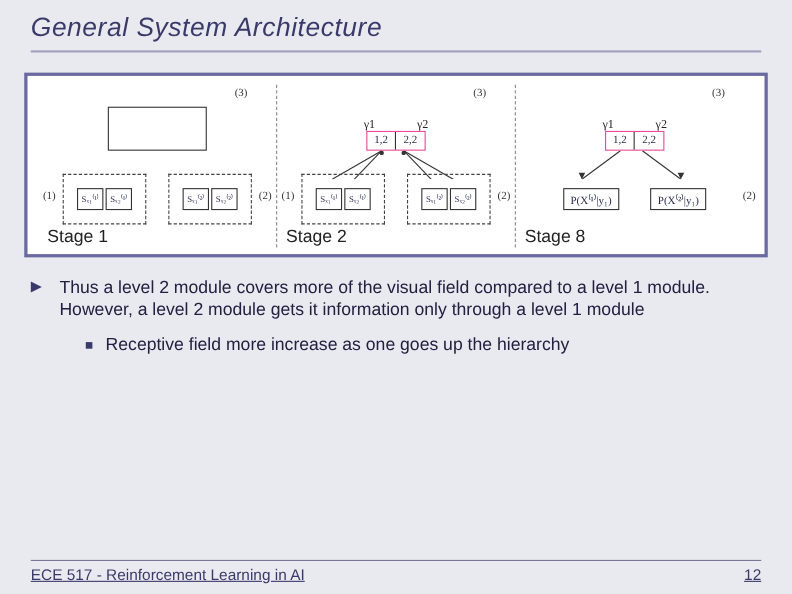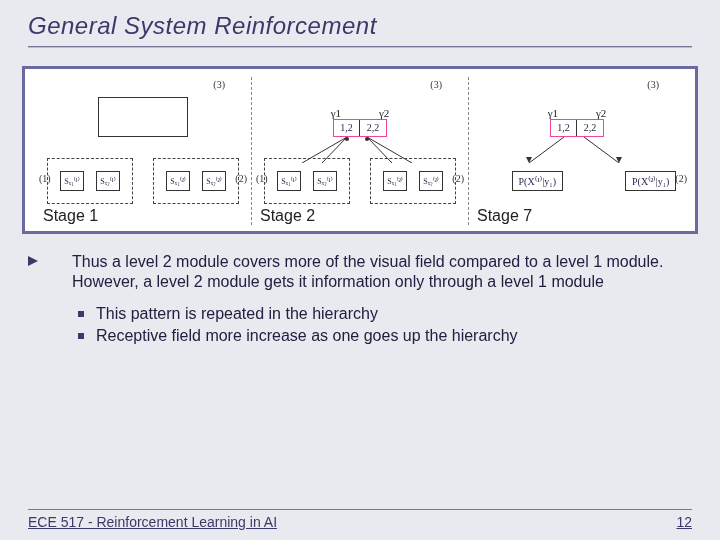--- a/index.html
+++ b/index.html
@@ -112,58 +112,57 @@
     justify-content: center;
     gap: 20px;
     position: relative;
     height: 36px;
     align-items: center;
   }
   .dashed-group {
     border: 1px dashed #444;
     display: flex;
     padding: 12px;
-    gap: 12px;
+    gap: 2px;
   }
   .mini-box {
     border: 1px solid #333;
     width: 24px;
     height: 20px;
     font-family: "Times New Roman", serif;
     font-size: 8px;
     text-align: center;
     line-height: 20px;
     background: #fff;
   }
   .p-box {
     border: 1px solid #333;
     padding: 2px 6px;
     font-family: "Times New Roman", serif;
     font-size: 10px;
     background: #fff;
-    margin-left: 34px;
   }
   .stage-caption {
     font-family: Arial, sans-serif;
     font-size: 16px;
     color: #222;
     margin-top: 8px;
     align-self: flex-start;
     margin-left: 8px;
   }
   svg.conn { position: absolute; top: 0; left: 0; }
   
   .body-text {
     font-size: 16px;
     color: #202040;
     line-height: 1.25;
   }
   .bullet-main {
     display: flex;
-    gap: 32px;
+    gap: 14px;
     margin-bottom: 12px;
   }
   .bullet-main .mark {
     width: 12px;
     height: 12px;
     margin-top: 4px;
     flex-shrink: 0;
     position: relative;
   }
   .bullet-main .mark::before {
@@ -202,21 +201,21 @@
     font-size: 14px;
     color: #3a3a6a;
     text-decoration: underline;
   }
 </style>
 </head>
 <body>
 
 <div class="slide">
 
-  <div class="title">General System Reinforcement</div>
+  <div class="title">General System Architecture</div>
   <div class="title-underline"></div>
 
   <div class="figure-frame">
     <div class="stages">
 
       <div class="stage">
         <div class="upper-row">
           <div class="big-box"></div>
           <span class="num-tag" style="right:26px; top:2px;">(3)</span>
         </div>
@@ -299,38 +298,34 @@
             <line x1="115" y1="0" x2="150" y2="26" stroke="#333" stroke-width="1"></line>
             <polygon points="60,26 57,20 63,20" fill="#333"></polygon>
             <polygon points="150,26 147,20 153,20" fill="#333"></polygon>
           </svg>
         </div>
         <div class="lower-row" style="gap:28px;">
           <div class="p-box">P(X⁽¹⁾|y₁)</div>
           <div class="p-box">P(X⁽²⁾|y₁)</div>
           <span class="num-tag" style="right:-2px; top:10px;">(2)</span>
         </div>
-        <div class="stage-caption">Stage 7</div>
+        <div class="stage-caption">Stage 8</div>
       </div>
 
     </div>
   </div>
 
   <div class="body-text">
     <div class="bullet-main">
       <div class="mark"></div>
       <div>Thus a level 2 module covers more of the visual field compared to a level 1 module. However, a level 2 module gets it information only through a level 1 module</div>
     </div>
     <ul class="sub-list">
       <li>
           <span class="sq"></span>
-          <span>This pattern is repeated in the hierarchy</span>
-        </li>
-      <li>
-          <span class="sq"></span>
           <span>Receptive field more increase as one goes up the hierarchy</span>
         </li>
     </ul>
   </div>
 
   <div class="footer">
     <span>ECE 517 - Reinforcement Learning in AI</span>
     <span>12</span>
   </div>
 

